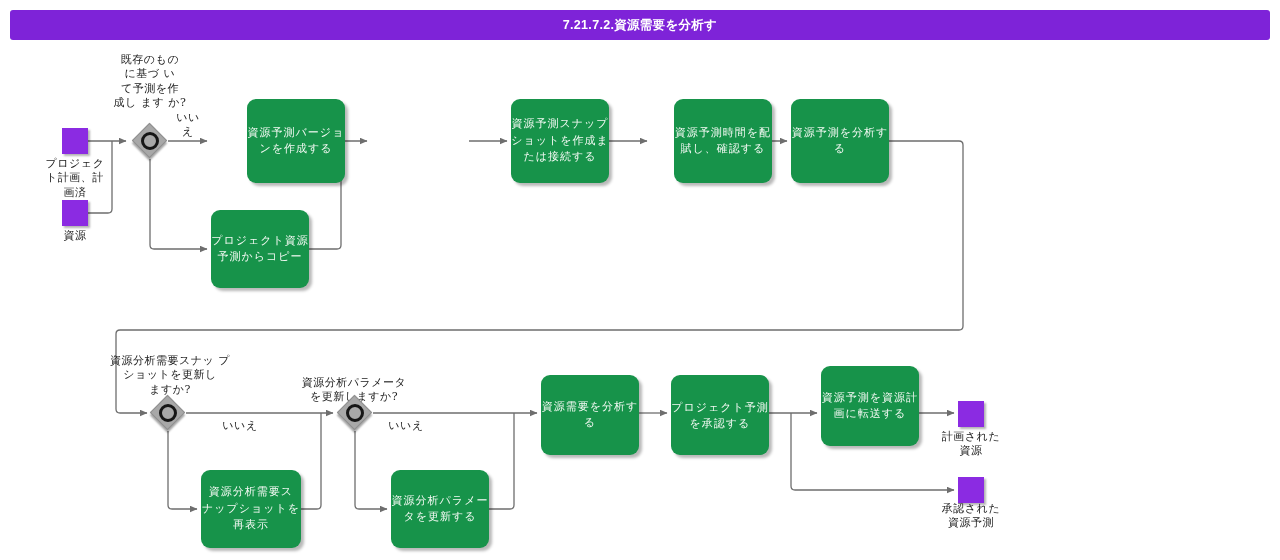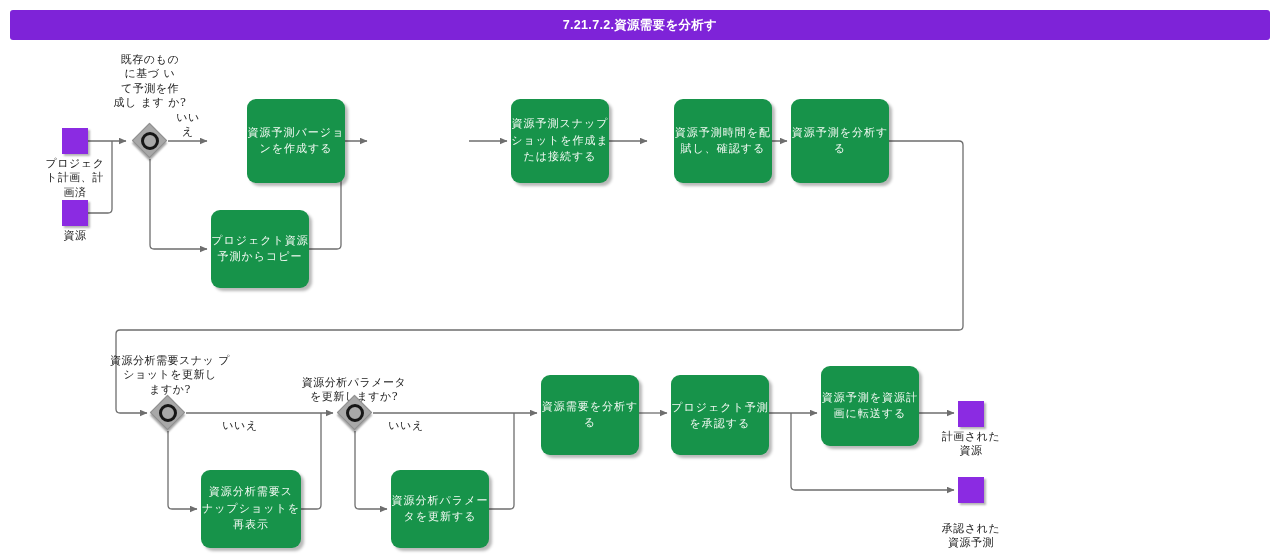--- a/index.html
+++ b/index.html
@@ -142,16 +142,16 @@
   </div>
   <div class="task" style="left:821px;top:366px;width:98px;height:80px;">
     <span>資源予測を資源計
 画に転送する</span>
   </div>
 
   <div class="sq" style="left:958px;top:401px;"></div>
   <div class="lbl" style="left:928px;top:430px;width:86px;">計画された
 資源</div>
   <div class="sq" style="left:958px;top:477px;"></div>
-  <div class="lbl" style="left:928px;top:522px;width:86px;">承認された
+  <div class="lbl" style="left:928px;top:502px;width:86px;">承認された
 資源予測</div>
 
 </div>
 
 </body></html>

